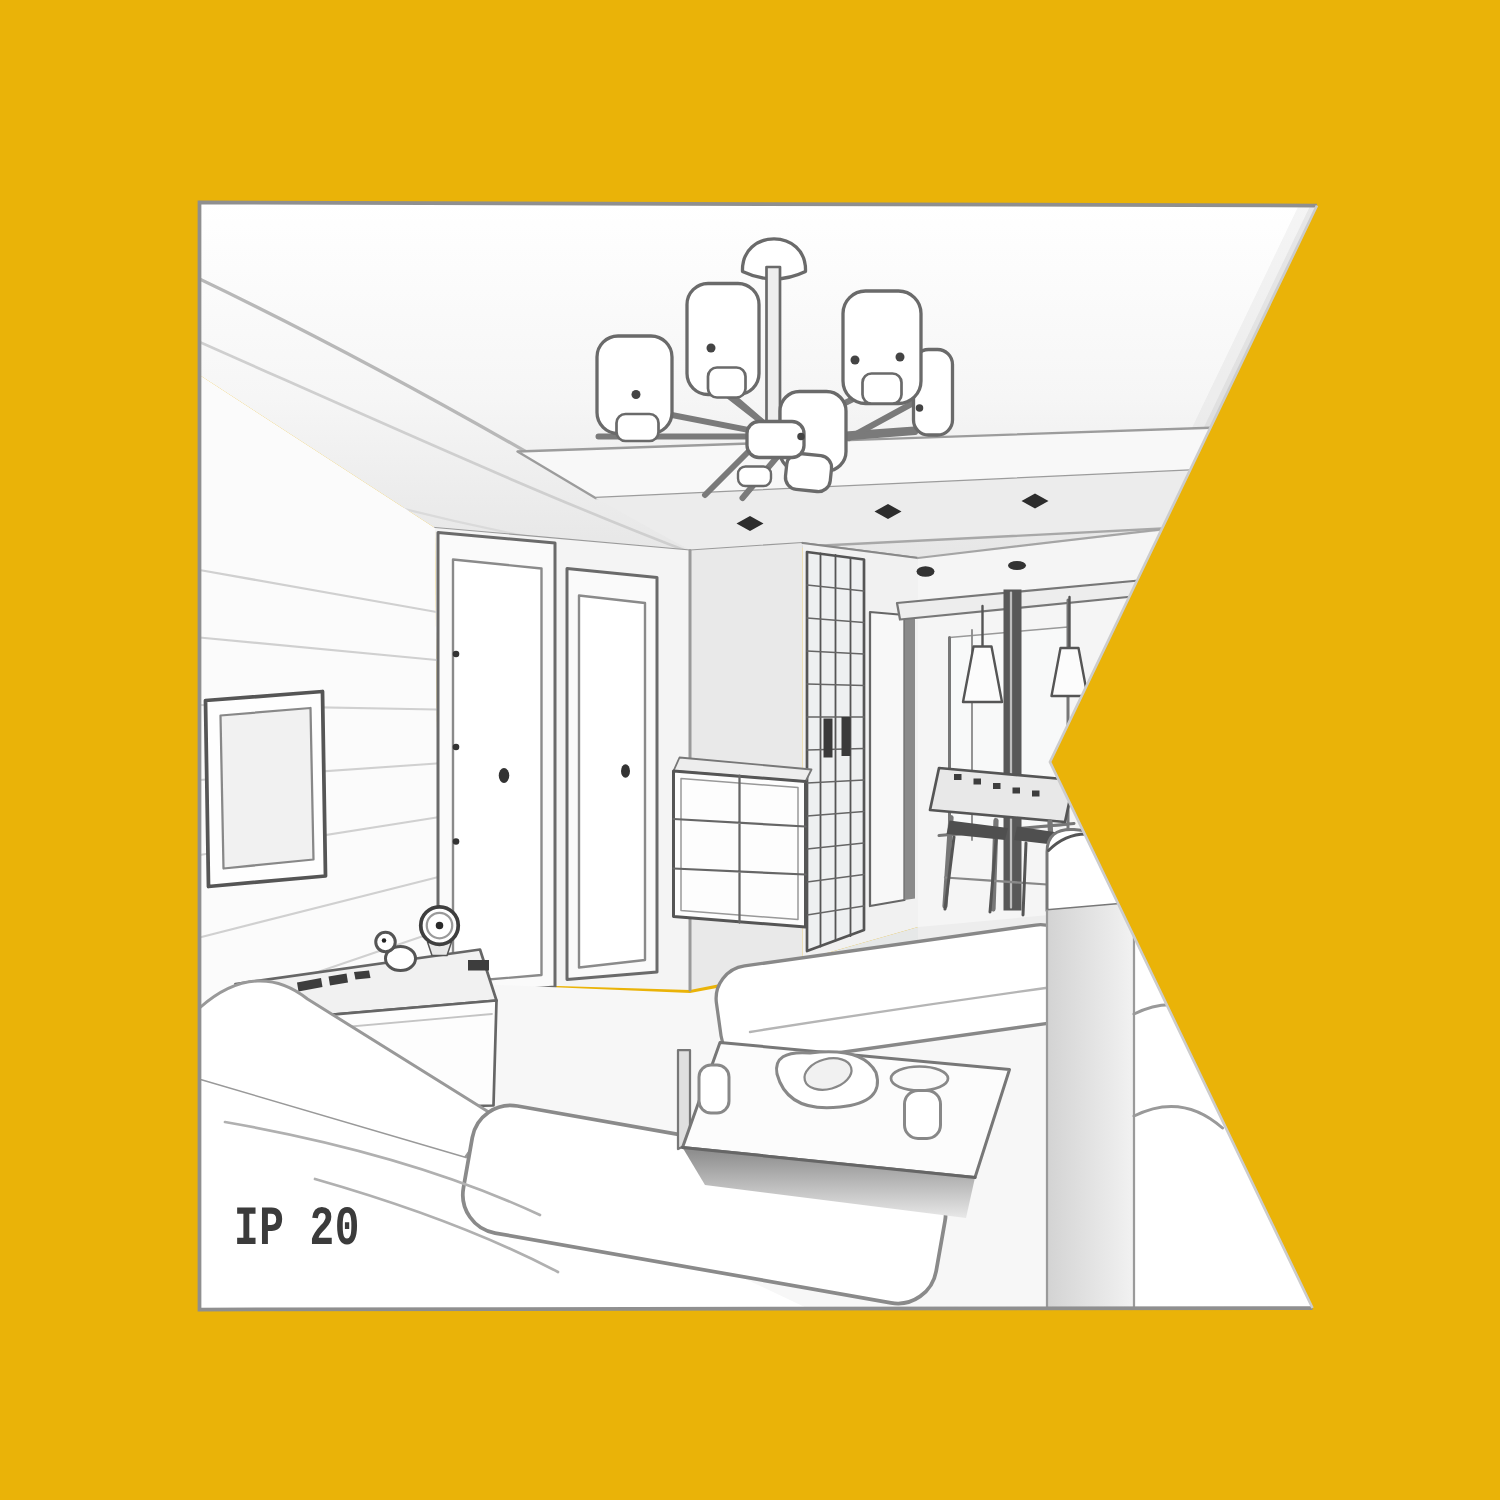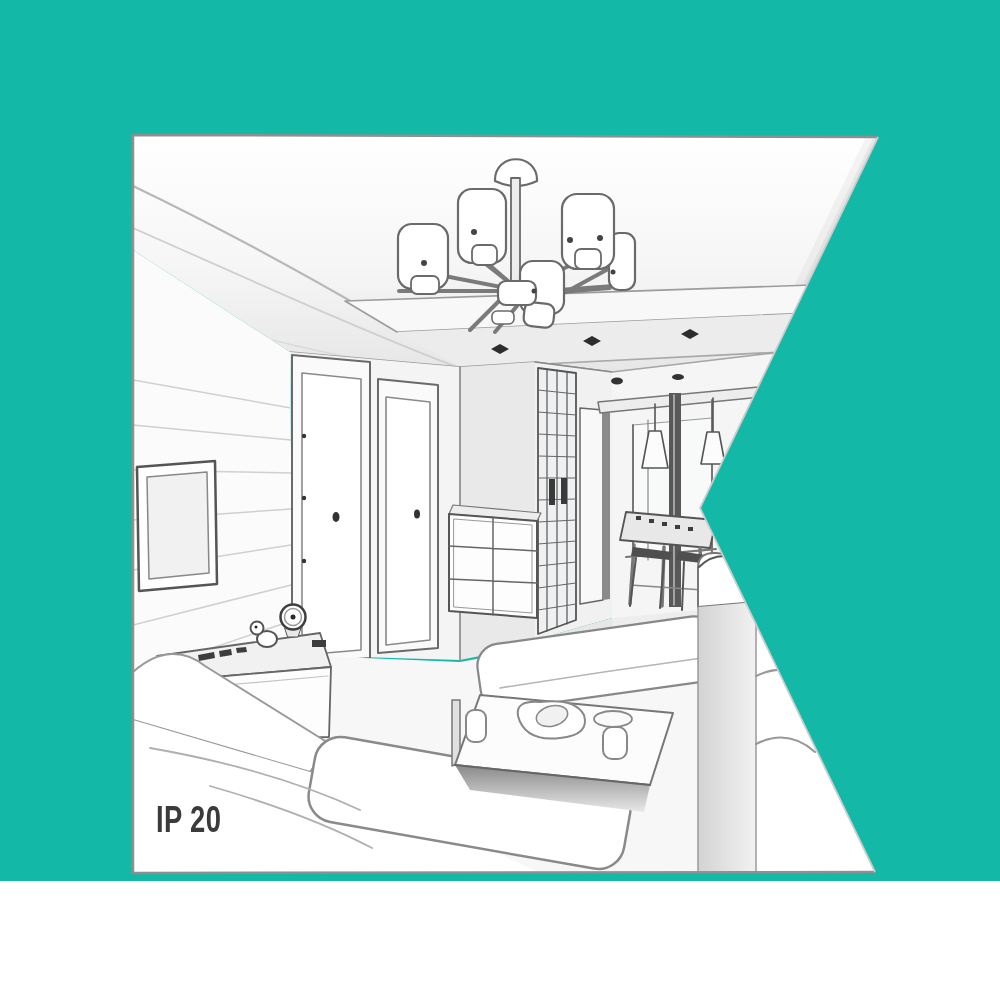--- a/index.html
+++ b/index.html
@@ -1,17 +1,17 @@
 <!DOCTYPE html>
 <html><head>
 <meta charset="utf-8">
 <style>
   html,body{margin:0;padding:0;background:#ffffff;}
-  .stage{position:relative;width:1000px;height:881px;background:#14b8a6;overflow:hidden;
-         font-family:Liberation Sans, sans-serif;}
+  .stage{position:relative;width:1000px;height:1000px;background:#eab308;overflow:hidden;
+         font-family:Liberation Mono, monospace;}
   .stage svg{display:block;position:absolute;left:0;top:0;}
   .ip-label{position:absolute;left:156px;top:799px;font-size:37px;font-weight:700;
             color:#3b3b3b;letter-spacing:.5px;transform:scaleX(.74);transform-origin:0 50%;
             white-space:nowrap;}
 </style>
 </head>
 <body>
 
 <div class="stage">
 <svg width="1000" height="1000" viewBox="0 0 1000 1000">

